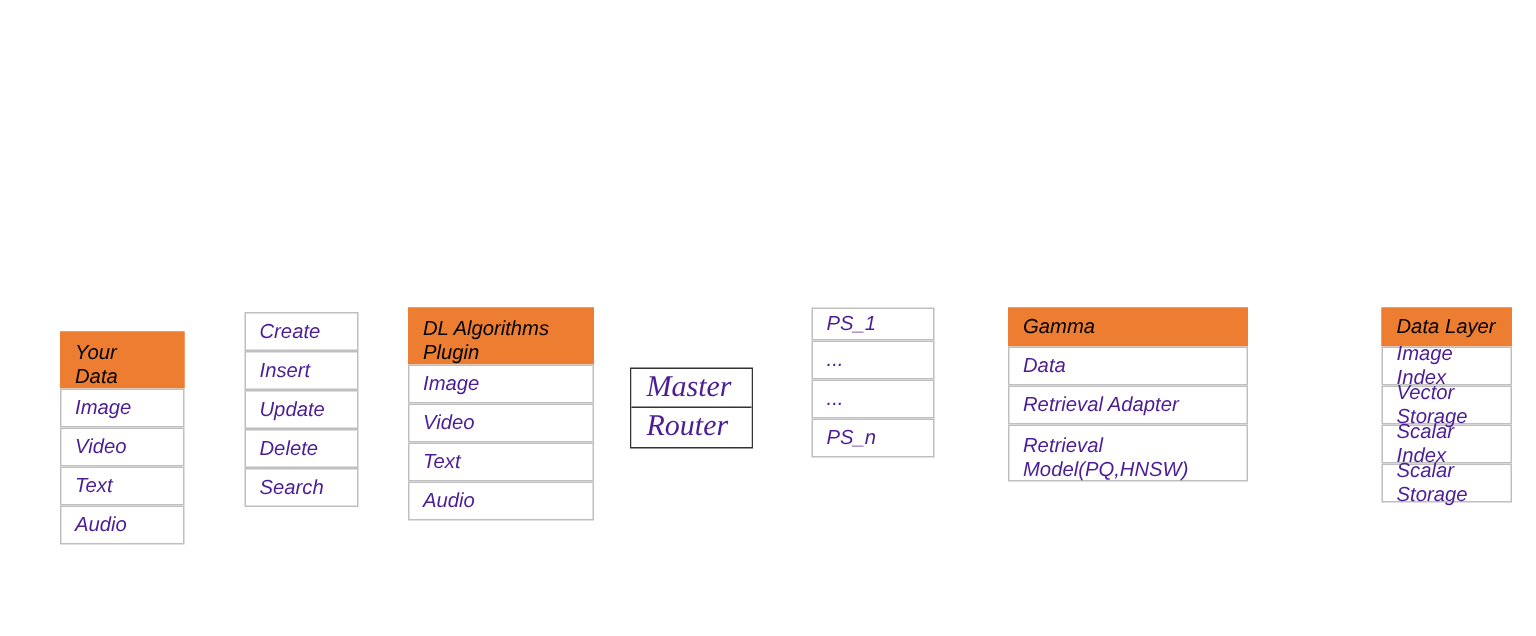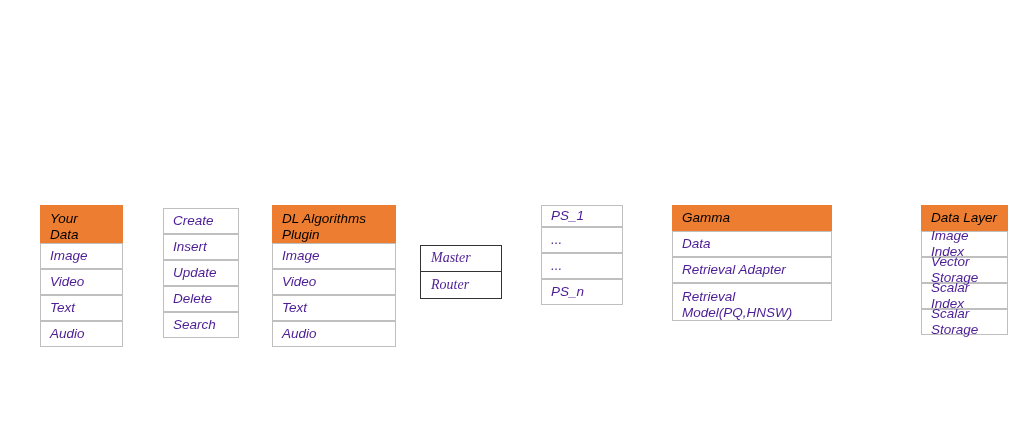--- a/index.html
+++ b/index.html
@@ -56,33 +56,33 @@
     position: absolute;
     box-sizing: border-box;
     border: 1.6px solid #333333;
     background: #ffffff;
   }
   .boxdark .cell {
     border: none;
     border-bottom: 1.6px solid #333333;
     font-family: "Liberation Serif", "DejaVu Serif", serif;
     font-style: italic;
-    font-size: 14px;
+    font-size: 20px;
     padding-left: 10px;
   }
   .boxdark .cell:last-child {
     border-bottom: none;
   }
 </style>
 </head>
 <body>
 
 <div id="canvas">
 
-  <div class="col" style="left:40px; top:205px; width:83px;">
+  <div class="col" style="left:40px; top:221px; width:83px;">
     <div class="cell header two-line" style="height:38px;">Your
 Data</div>
     <div class="cell" style="height:26px;">Image</div>
     <div class="cell" style="height:26px;">Video</div>
     <div class="cell" style="height:26px;">Text</div>
     <div class="cell" style="height:26px;">Audio</div>
   </div>
 
   <div class="col" style="left:163px; top:208px; width:76px;">
     <div class="cell" style="height:26px;">Create</div>

